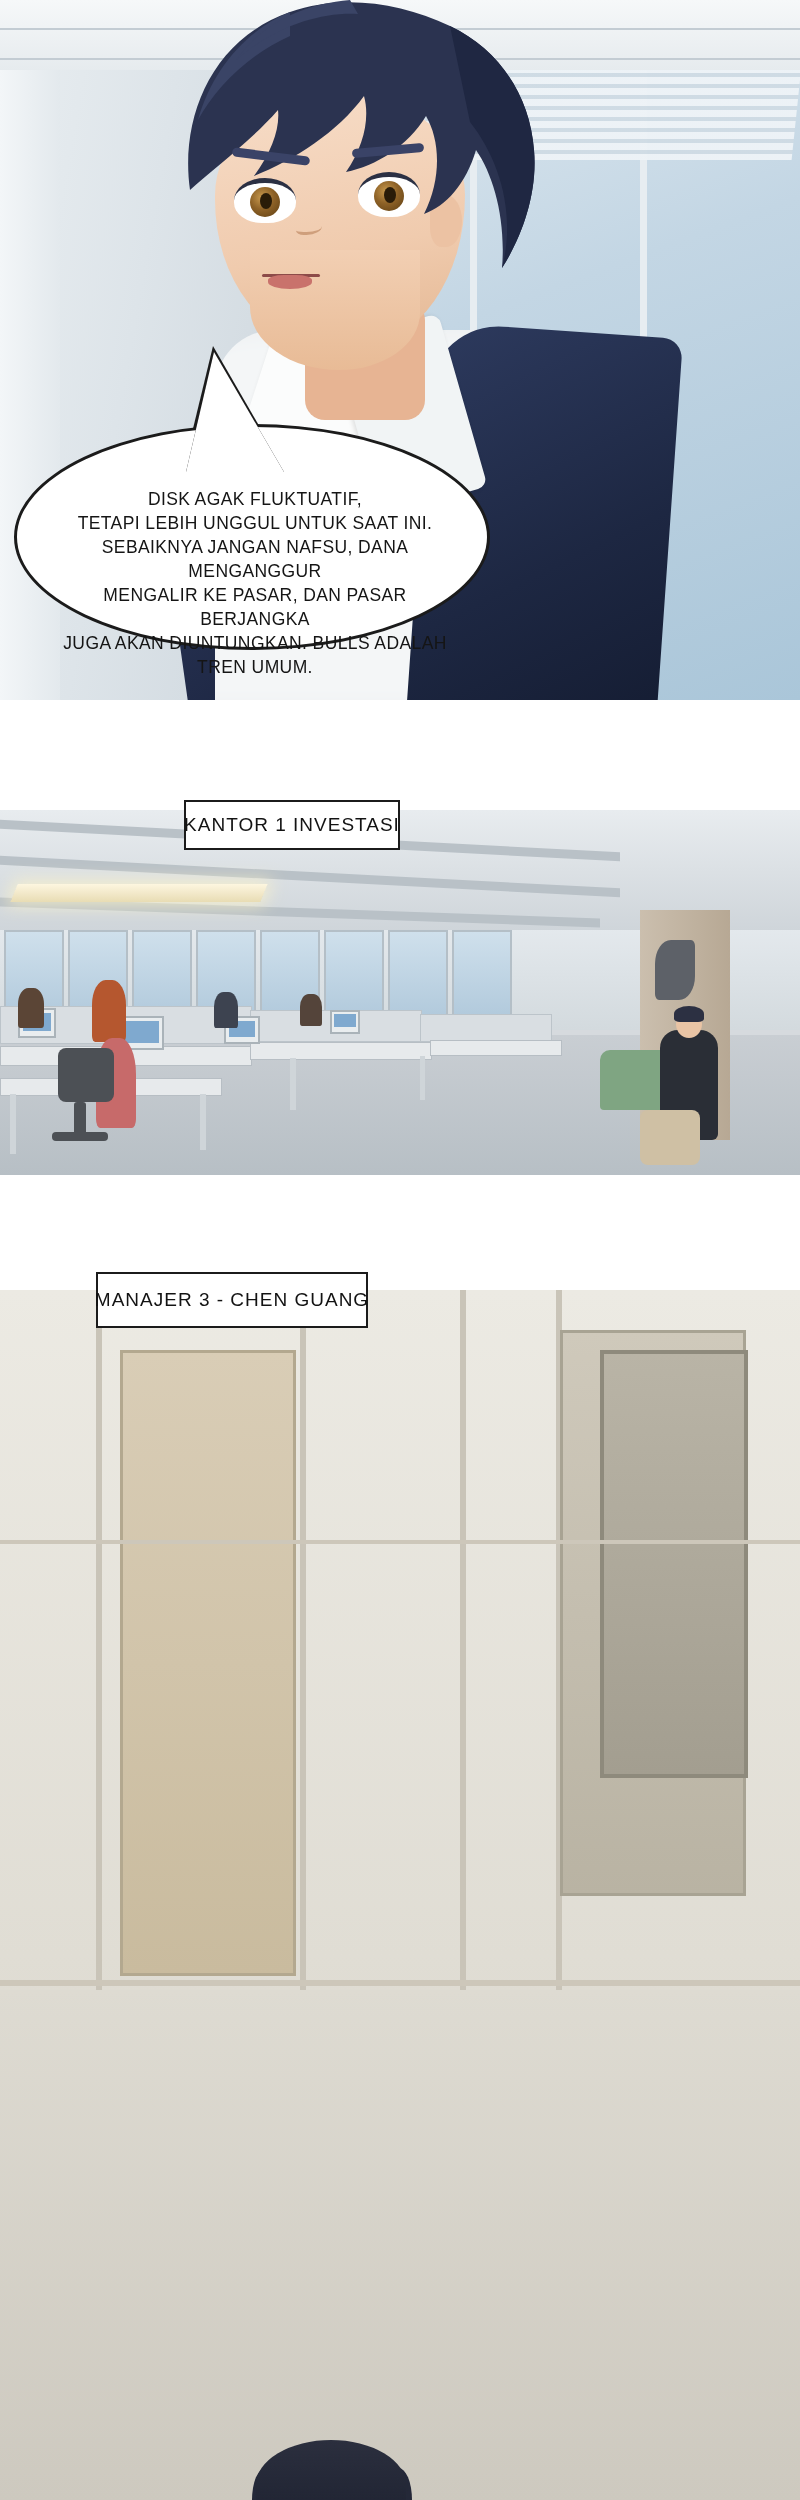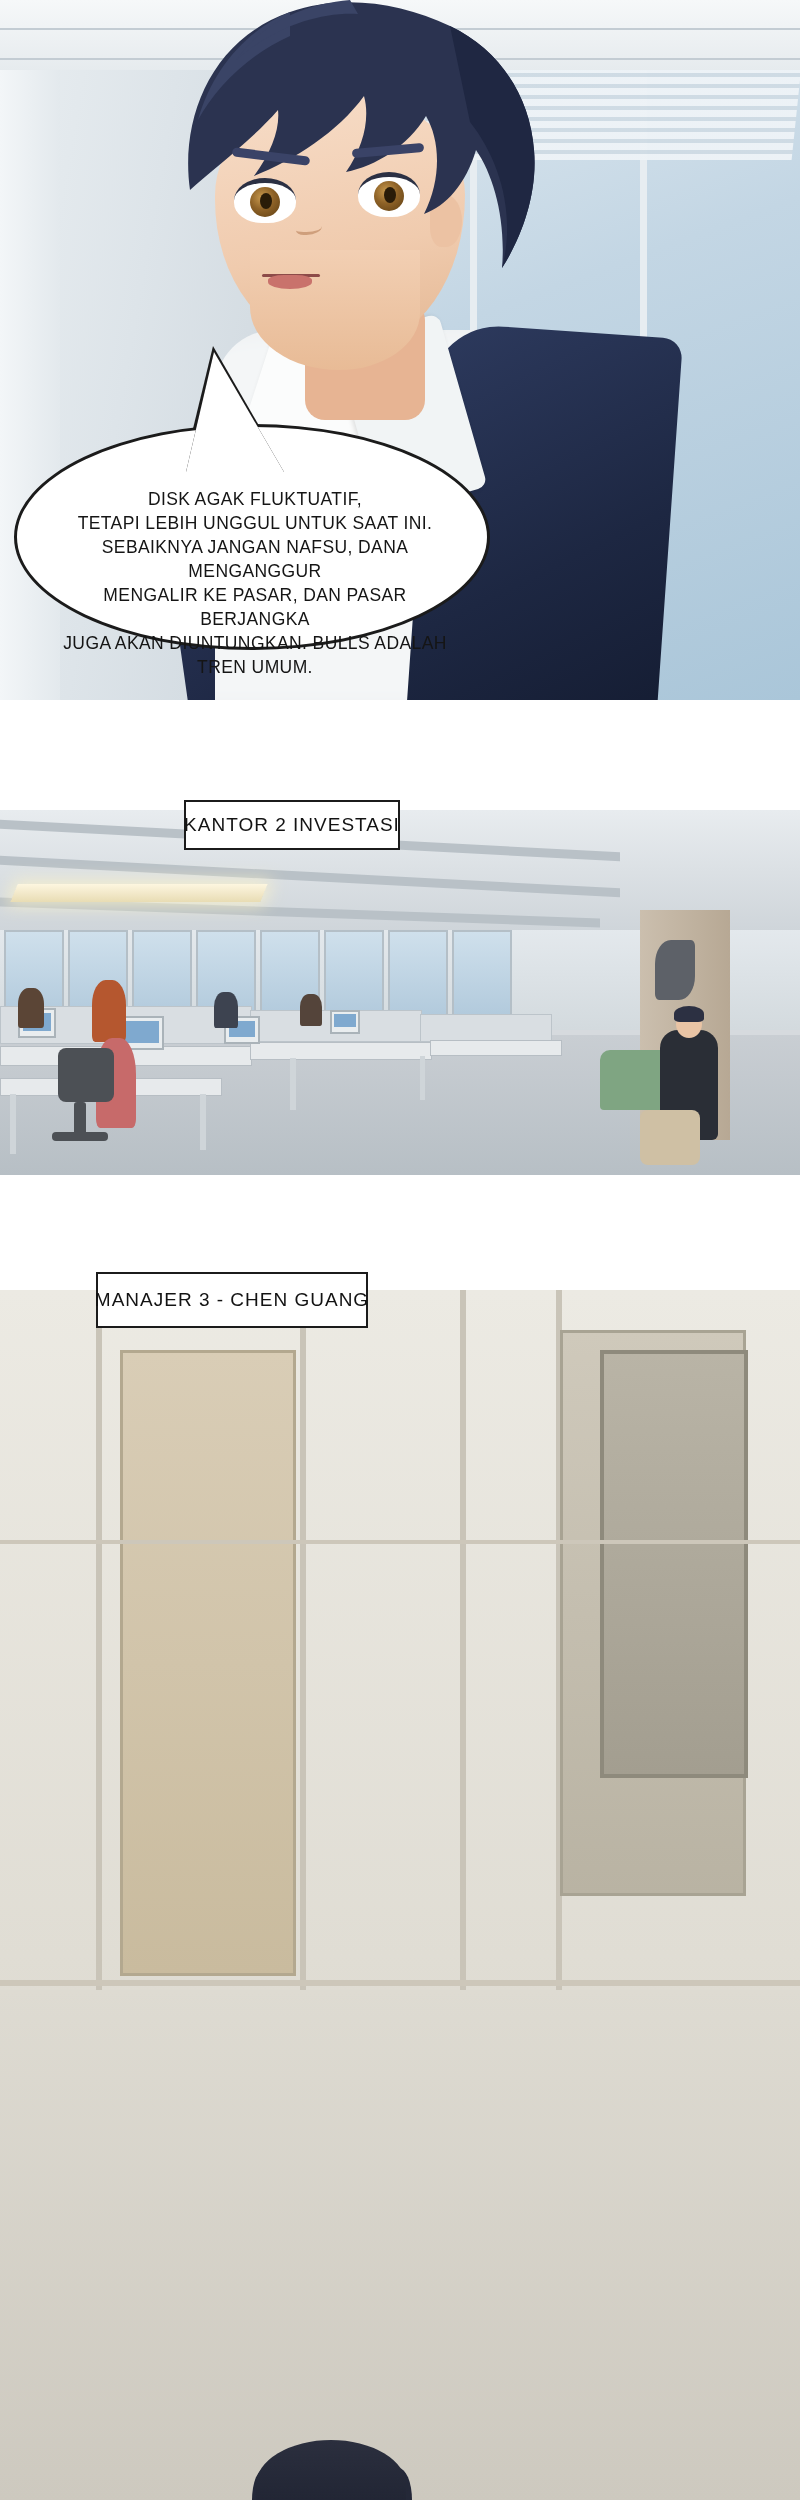--- a/index.html
+++ b/index.html
@@ -473,21 +473,21 @@
     <div class="p2-colR"></div>
     <div class="p2-sculpt"></div>
     <div class="p2-sofa"></div>
     <div class="p2-suit"></div>
     <div class="p2-suit-head"></div>
     <div class="p2-suit-hair"></div>
     <div class="p2-stool"></div>
   </div>
 
   <div class="caption-box" id="caption-kantor">
-    <span class="caption-text">KANTOR 2 INVESTASI</span>
+    <span class="caption-text">KANTOR 1 INVESTASI</span>
   </div>
 
   <div class="gutter" style="top:1175px; height:115px;"></div>
 
   <div class="panel3">
     <div class="p3-wall"></div>
     <div class="p3-panelv" style="left:96px;"></div>
     <div class="p3-panelv" style="left:300px;"></div>
     <div class="p3-panelv" style="left:460px;"></div>
     <div class="p3-panelv" style="left:556px;"></div>

